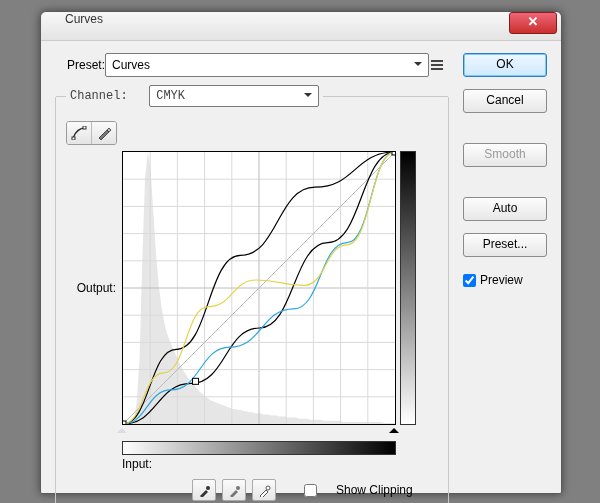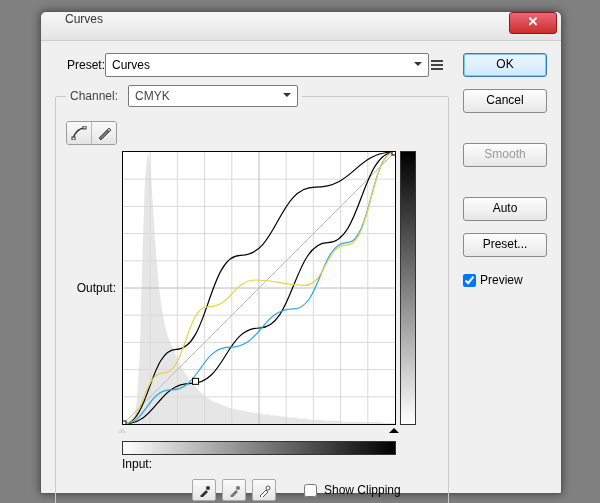--- a/index.html
+++ b/index.html
@@ -86,21 +86,21 @@
   .menu-icon {
     width: 18px; height: 18px; display: flex; flex-direction: column; justify-content: center; gap:2px; padding-left:2px;
   }
   .menu-icon span{height:2px;background:#444;width:12px;}
   fieldset.channel {
     border: 1px solid #c8c8c8;
     border-radius: 2px;
     padding: 8px 10px 14px 10px;
     margin: 0;
   }
-  fieldset.channel legend { padding: 0 4px; color: #444; font-size:12px;}
+  fieldset.channel legend { padding: 0 4px; color: #444; font-size:12px;font-family:Liberation Mono, monospace;}
   .channel-select {
     width: 130px; height: 20px;
     border: 1px solid #7a7a7a;
     background: #fff;
     display: inline-flex; align-items: center; padding: 0 32px 0 6px;
     position: relative; border-radius:2px;
   }
   .channel-select::after{
     content:"";position:absolute;right:6px;top:7px;
     border:4px solid transparent;border-top-color:#333;
@@ -132,21 +132,21 @@
     background: linear-gradient(90deg, #fff, #000);
     margin-top: 6px;
   }
   .sliders { margin-left: 56px; width:272px; height:10px; position:relative; }
   .slider-tri { position:absolute; top:-2px; width:0;height:0;border:5px solid transparent; }
   .slider-white{ left:-5px; border-bottom-color:#ddd; }
   .slider-black{ right:-5px; border-bottom-color:#000; }
   .input-row { margin-left: 56px; display:flex; align-items:center; gap:6px; margin-top:2px;}
   .eyedrops { margin-left: 56px; display:flex; align-items:center; gap:6px; margin-top:8px; padding-left:70px;}
   .eyedrop { width:22px; height:20px; border:1px solid #aaa; border-radius:2px; background:linear-gradient(#fafafa,#e6e6e6); display:flex;align-items:center;justify-content:center;}
-  .showclip { display:flex; align-items:center; gap:4px; margin-left:18px;}
+  .showclip { display:flex; align-items:center; gap:16px; margin-left:18px;}
   svg.chart { position:absolute; inset:0; }
   .histo { fill: #e6e6e6; }
   .gridline { stroke: #d9d9d9; stroke-width:1; }
   .gridline.major { stroke:#bcbcbc; }
   .curve { fill:none; stroke-width:1.2; }
   .pt { fill:#fff; stroke:#000; stroke-width:1; }
 </style>
 </head>
 <body>
 

